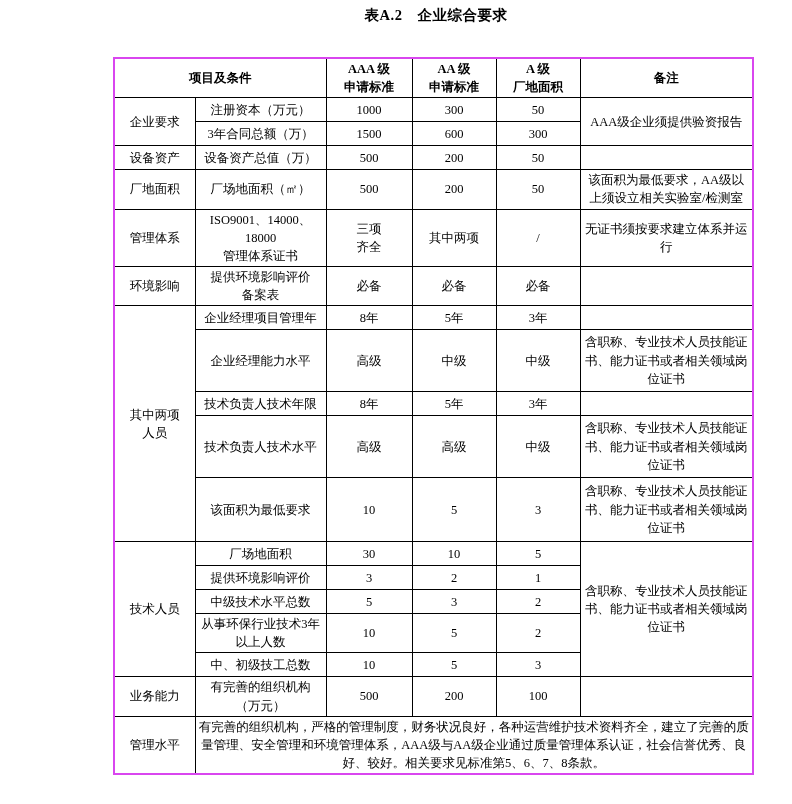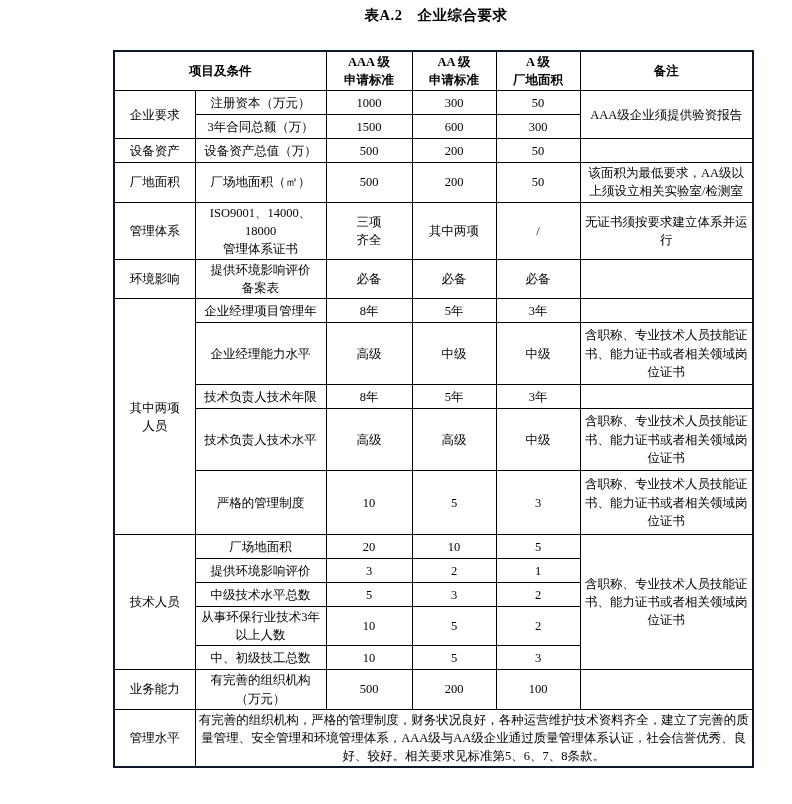--- a/index.html
+++ b/index.html
@@ -12,25 +12,25 @@
     overflow:hidden;
   }
   .doc-title{
     position:absolute;top:6px;left:0;width:792px;
     text-align:center;
     font-size:14.5px;font-weight:bold;
     letter-spacing:.5px;
     padding-left:40px;
   }
   table.req{
-    position:absolute;left:113px;top:50px;
+    position:absolute;left:113px;top:57px;
     width:639px;
     border-collapse:collapse;
     table-layout:fixed;
-    border:2px solid #0f172a;
+    border:2px solid #d946ef;
   }
   table.req td,table.req th{
     border:1px solid #000;
     font-size:12.5px;
     line-height:1.45;
     vertical-align:middle;
     text-align:center;
     white-space:pre-line;
     padding:1px 2px;
     overflow:hidden;
@@ -162,31 +162,31 @@
       <td class="remark"></td>
     </tr>
     <tr class="rh62">
       <td>技术负责人技术水平</td>
       <td>高级</td>
       <td>高级</td>
       <td>中级</td>
       <td class="remark">含职称、专业技术人员技能证书、能力证书或者相关领域岗位证书</td>
     </tr>
     <tr class="rh64">
-      <td>严格的管理制度</td>
+      <td>该面积为最低要求</td>
       <td>10</td>
       <td>5</td>
       <td>3</td>
       <td class="remark">含职称、专业技术人员技能证书、能力证书或者相关领域岗位证书</td>
     </tr>
 
     <tr class="rh24">
       <td rowspan="5">技术人员</td>
       <td>厂场地面积</td>
-      <td>20</td>
+      <td>30</td>
       <td>10</td>
       <td>5</td>
       <td rowspan="5" class="remark">含职称、专业技术人员技能证书、能力证书或者相关领域岗位证书</td>
     </tr>
     <tr class="rh24">
       <td>提供环境影响评价</td>
       <td>3</td>
       <td>2</td>
       <td>1</td>
     </tr>

